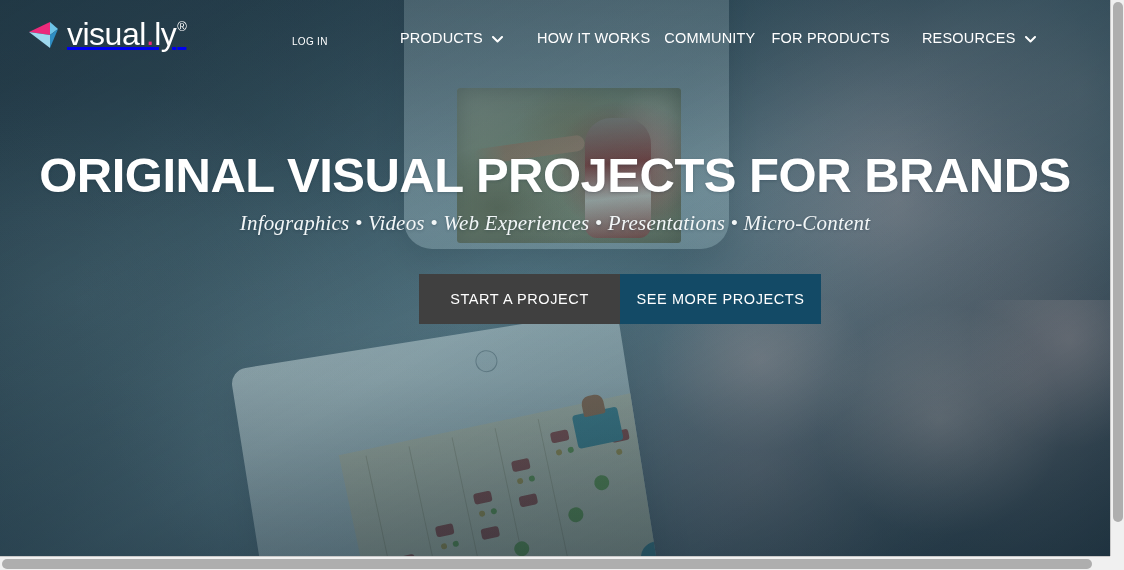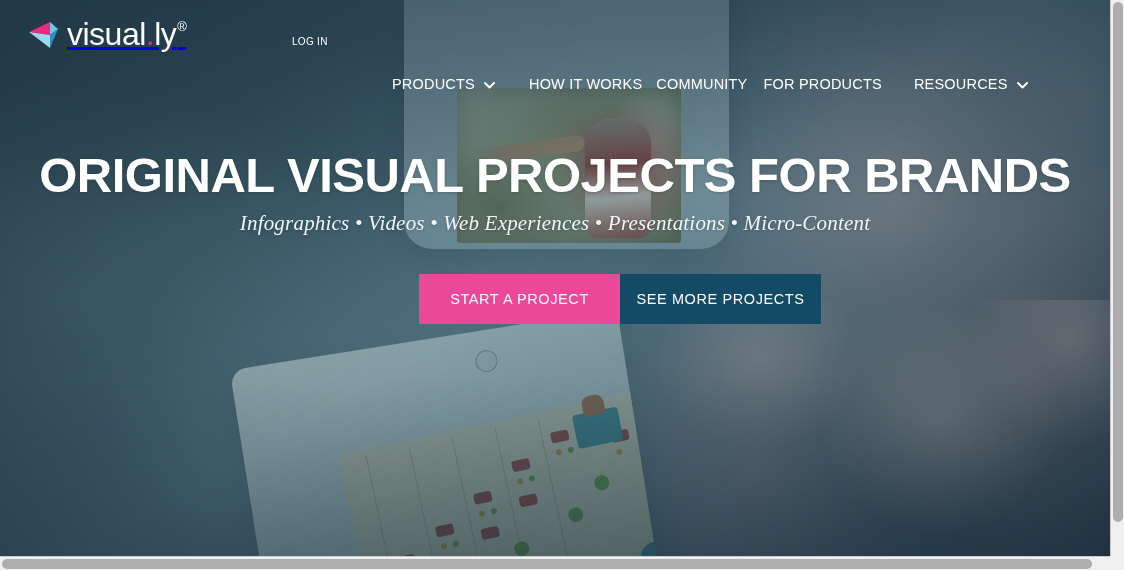--- a/index.html
+++ b/index.html
@@ -269,44 +269,44 @@
     font-size:10px;
     color:#ffffff;
     letter-spacing:0.3px;
     cursor:pointer;
     text-decoration:none;
   }
 
   
   #nav {
     position:absolute;
-    left:392px; top:30px;
+    left:400px; top:30px;
     display:flex;
-    align-items:flex-end;
+    align-items:center;
   }
   .nav-item {
     display:flex;
     align-items:center;
     color:#ffffff;
     font-size:14.5px;
     letter-spacing:0.2px;
     cursor:pointer;
     white-space:nowrap;
     text-decoration:none;
   }
   .nav-label { display:inline-block; }
   .nav-caret {
     margin-left:9px;
     font-size:11px;
     line-height:1;
     position:relative;
     top:1px;
   }
   #nav-products   { margin-right:34px; }
-  #nav-howitworks { margin-right:14px;margin-top:46px; }
+  #nav-howitworks { margin-right:14px; }
   #nav-community  { margin-right:16px; }
   #nav-forcreatives { margin-right:32px; }
 
   
   #hero-copy {
     position:absolute;
     left:0; top:0;
     width:1110px; height:556px;
     z-index:25;
     pointer-events:none;
@@ -350,21 +350,21 @@
     height:50px;
     border:none;
     color:#ffffff;
     font-size:14.5px;
     letter-spacing:0.6px;
     cursor:pointer;
     font-family:"Liberation Sans", sans-serif;
   }
   #cta-start {
     width:201px;
-    background:#ec4899;
+    background:#404040;
   }
   #cta-more {
     width:201px;
     background:#134a66;
   }
 
   
   #scrollbar-v {
     position:absolute;
     right:0; top:0;

